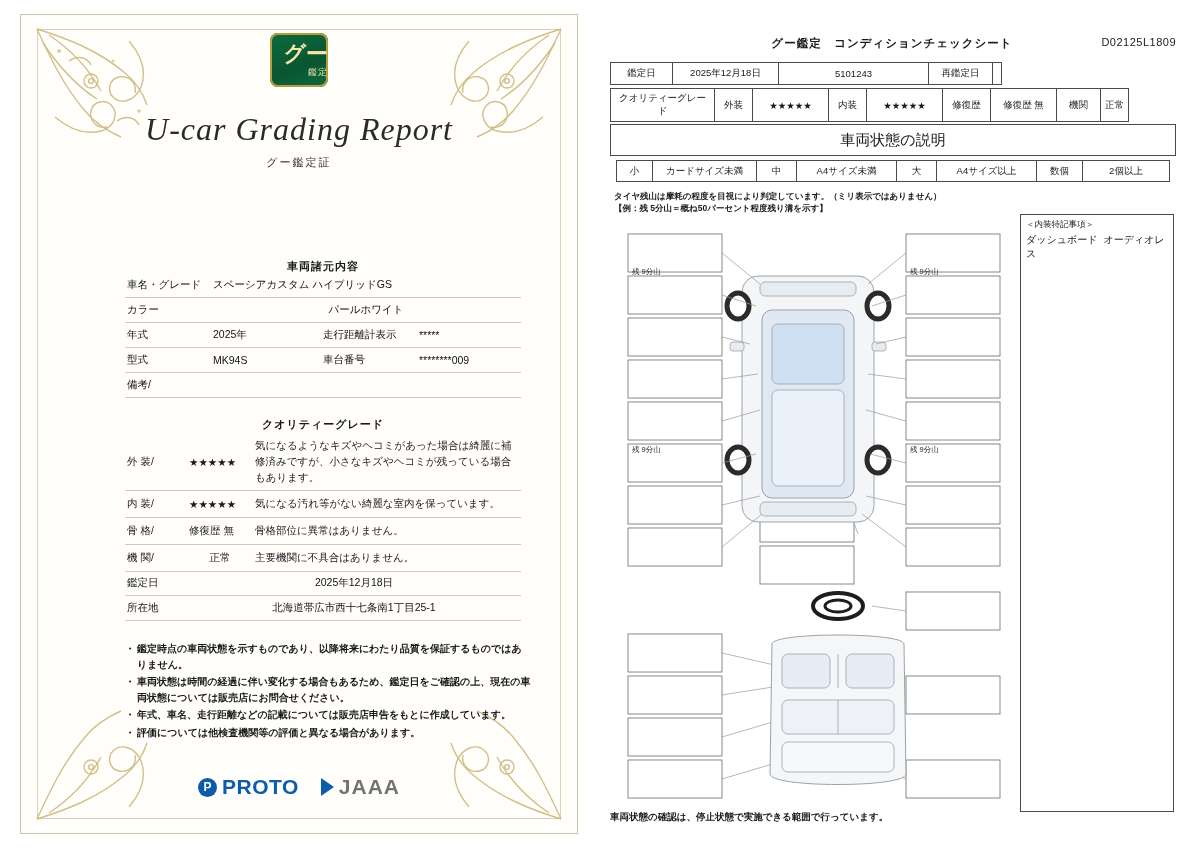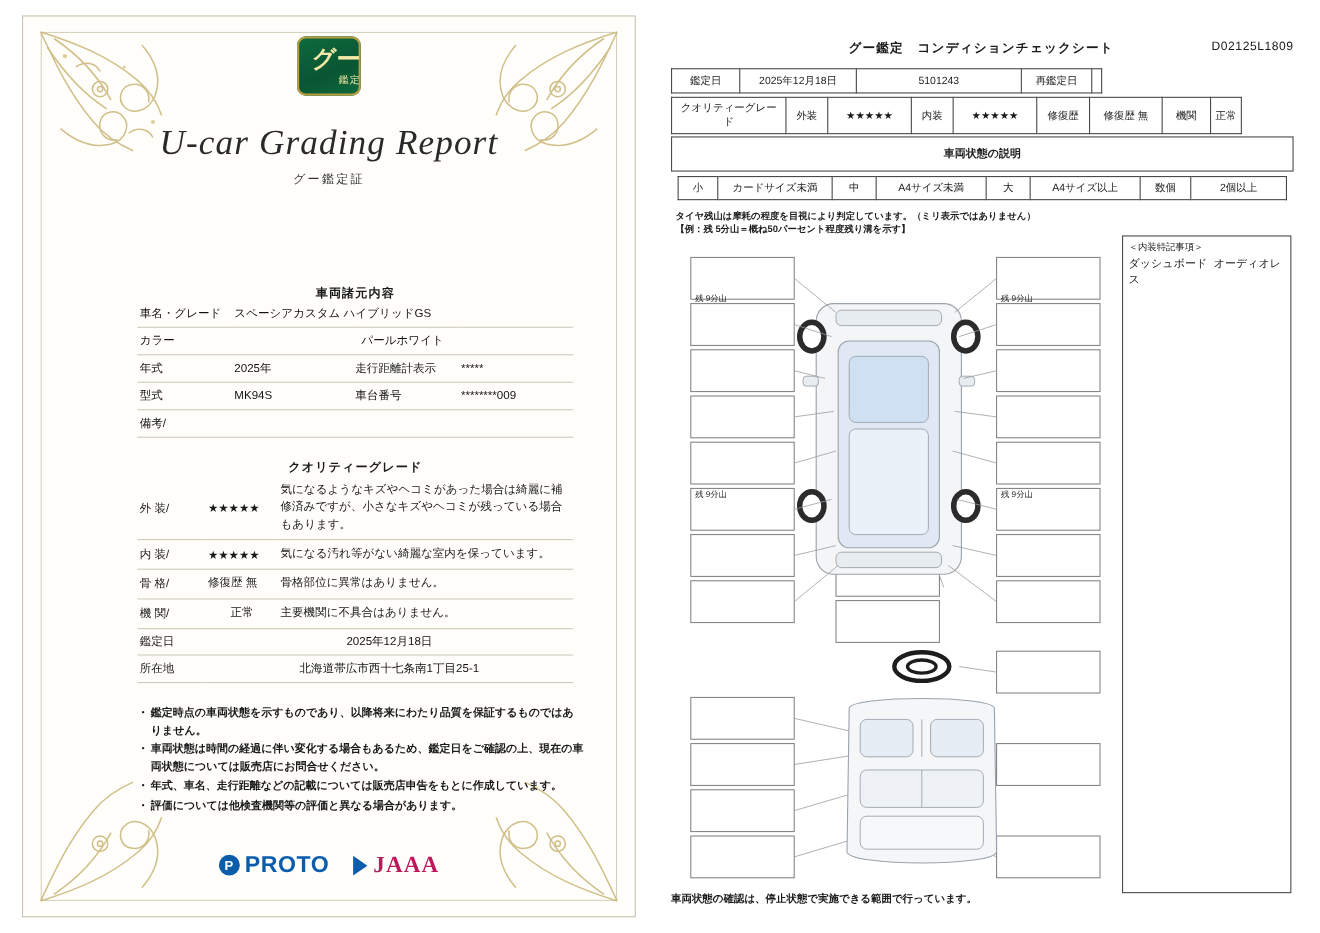--- a/index.html
+++ b/index.html
@@ -106,21 +106,21 @@
   }
   .proto { display:flex; align-items:center; gap:5px; }
   .proto .pmark {
     width:19px; height:19px; border-radius:50%;
     background:#0b5cab; color:#fff; font-size:12px; font-weight:bold;
     display:flex; align-items:center; justify-content:center;
   }
   .proto .ptxt { font-size:21px; font-weight:bold; color:#0b5cab; letter-spacing:.5px; }
   .jaaa { display:flex; align-items:center; gap:5px; }
   .jaaa .jmark { width:0; height:0; border-left:13px solid #0b5cab; border-top:9px solid transparent; border-bottom:9px solid transparent; }
-  .jaaa .jtxt { font-size:21px; font-weight:bold; color:#be185d; letter-spacing:1px;font-family:Liberation Serif, serif; }
+  .jaaa .jtxt { font-size:21px; font-weight:bold; color:#737373; letter-spacing:1px; }
 
   
   .sheet { position:absolute; left:604px; top:14px; width:576px; height:820px; }
   .sheet-title {
     position:absolute; left:0; right:0; top:22px; text-align:center;
     font-size:11.5px; font-weight:bold; letter-spacing:1px;
   }
   .sheet-code {
     position:absolute; right:4px; top:22px;
     font-size:11px; letter-spacing:.5px;
@@ -128,21 +128,21 @@
 
   .rtbl { position:absolute; left:6px; right:4px; border-collapse:collapse; table-layout:fixed; }
   .rtbl td { border:1px solid #4a4a4a; font-size:9.5px; padding:3px 4px; height:22px; }
   .rtbl td.c { text-align:center; }
   .r1 { top:48px; }
   .r2 { top:74px; }
 
   .explain-box {
     position:absolute; left:6px; right:4px; top:110px; height:32px;
     border:1px solid #4a4a4a; display:flex; align-items:center; justify-content:center;
-    font-size:10px; font-weight:bold;
+    font-size:15px; font-weight:normal;
   }
   .size-row { position:absolute; left:12px; right:10px; top:146px; }
   .size-row table { width:100%; border-collapse:collapse; table-layout:fixed; }
   .size-row td { border:1px solid #4a4a4a; font-size:9.5px; text-align:center; padding:3px 2px; height:21px; }
 
   .tire-note {
     position:absolute; left:10px; top:176px; width:420px;
     font-size:8.5px; line-height:1.45; font-weight:bold;
   }
 

